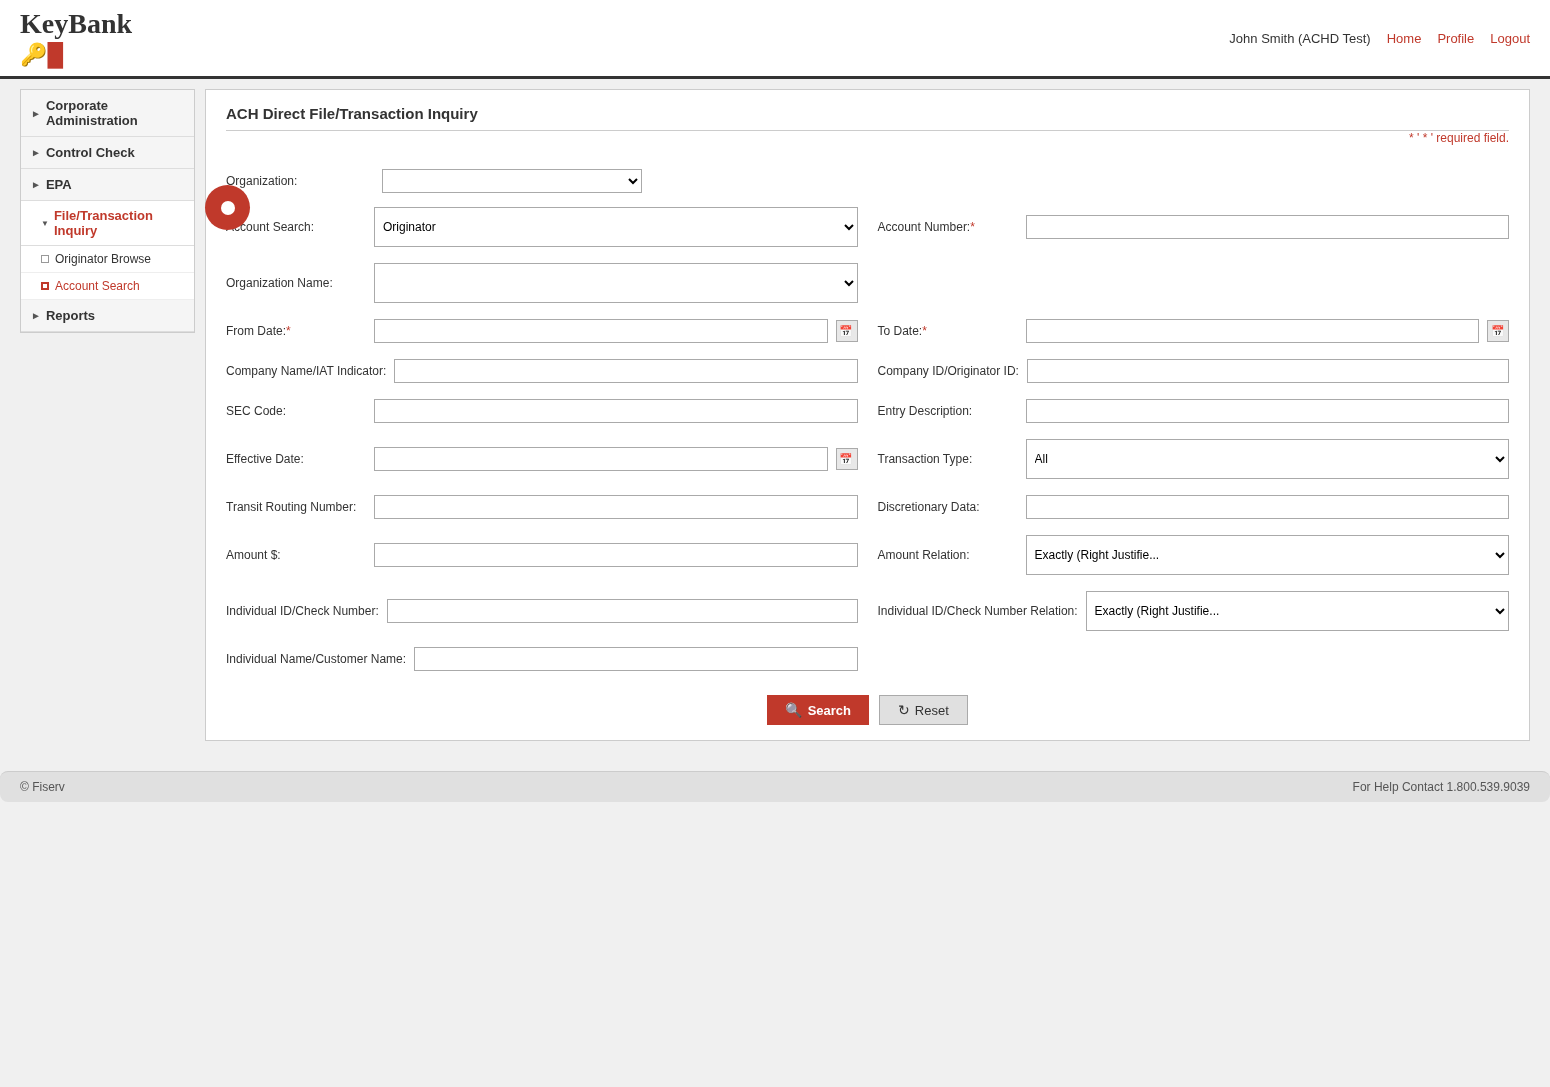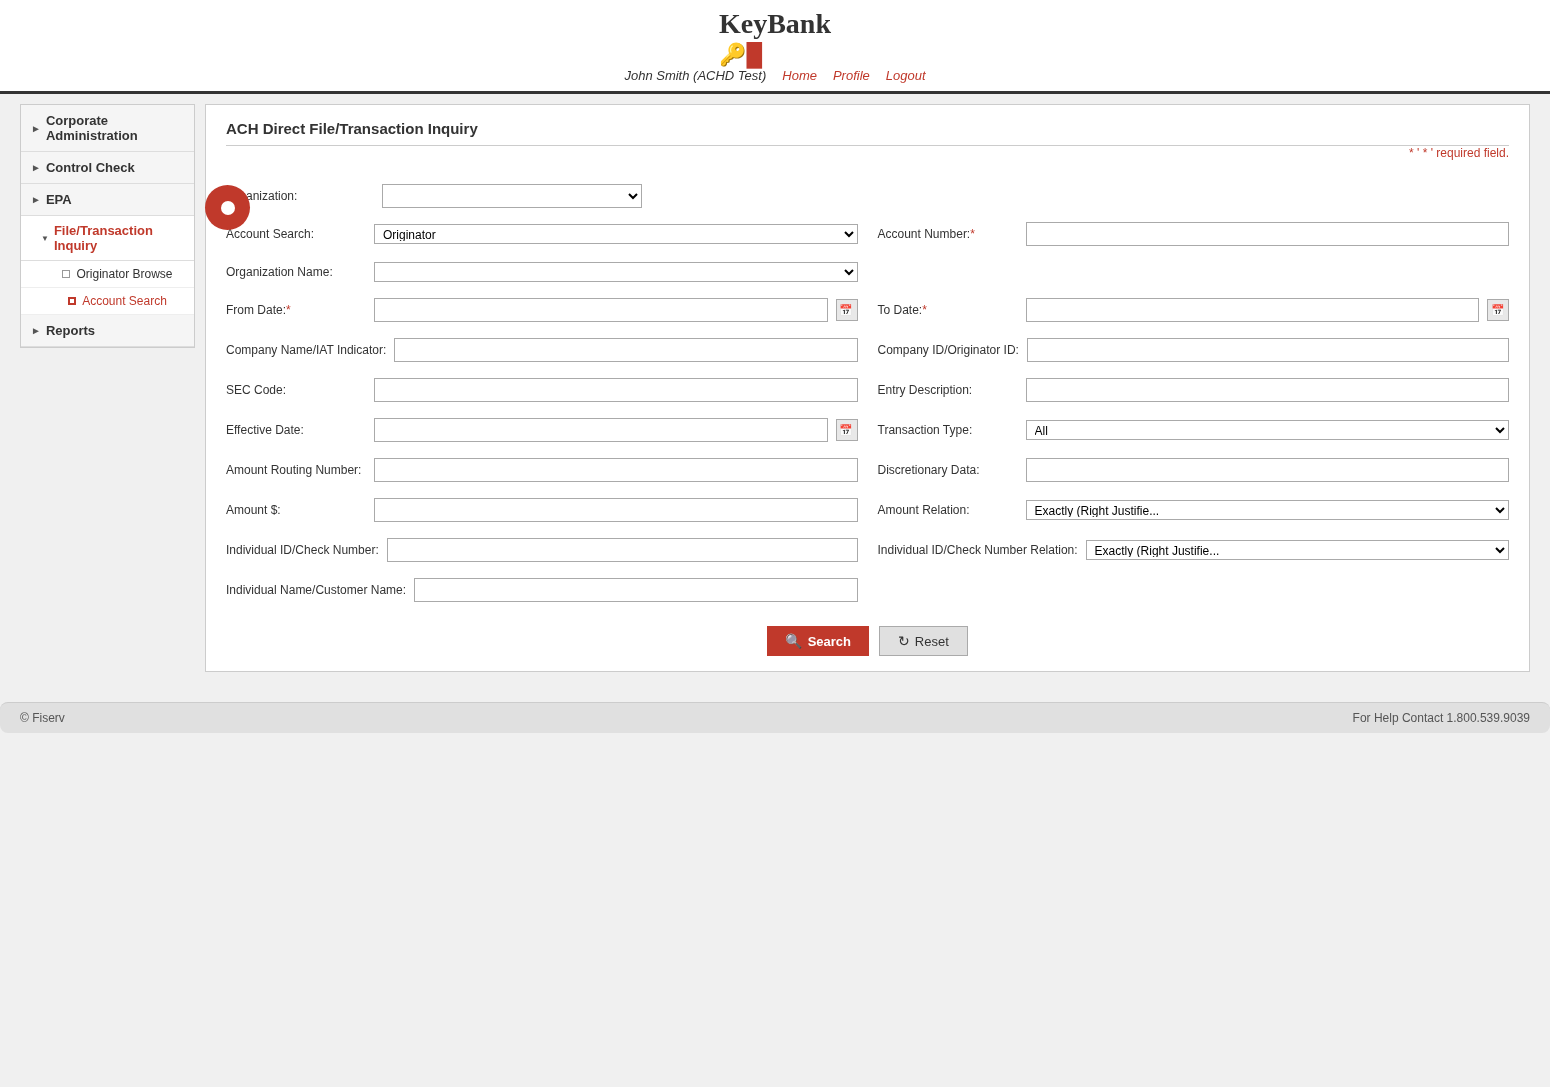--- a/index.html
+++ b/index.html
@@ -6,21 +6,20 @@
     body { font-family: Arial, sans-serif; font-size: 13px; background: #f0f0f0; color: #333; }
 
     
     #header {
       background: #fff;
       border-bottom: 3px solid #333;
       padding: 8px 20px;
       display: flex;
       align-items: center;
       justify-content: space-between;
-      flex-direction: column;
     }
     #logo-area {
       display: flex;
       flex-direction: column;
       align-items: flex-start;
     }
     #logo-text {
       font-size: 28px;
       font-weight: bold;
       color: #333;
@@ -29,21 +28,20 @@
     #logo-icon {
       color: #c0392b;
       font-size: 22px;
       margin-top: 2px;
     }
     #user-nav {
       display: flex;
       align-items: center;
       gap: 16px;
       font-size: 13px;
-      font-style: italic;
     }
     #user-info { color: #333; }
     #nav-home { color: #c0392b; text-decoration: none; cursor: pointer; }
     #nav-profile { color: #c0392b; text-decoration: none; cursor: pointer; }
     #nav-logout { color: #c0392b; text-decoration: none; cursor: pointer; }
 
     
     #main-layout {
       display: flex;
       align-items: flex-start;
@@ -78,30 +76,29 @@
       display: flex;
       align-items: center;
       gap: 5px;
       background: #fff;
       font-size: 13px;
       color: #c0392b;
       font-weight: bold;
     }
     .sidebar-sub-item .bullet { font-size: 8px; color: #555; }
     .sidebar-sub-sub-item {
-      padding: 6px 10px 6px 30px;
+      padding: 6px 10px 6px 20px;
       border-bottom: 1px solid #eee;
       cursor: pointer;
       display: flex;
       align-items: center;
       gap: 6px;
       background: #fff;
       font-size: 12px;
       color: #333;
-      justify-content: center;
     }
     .sidebar-sub-sub-item.active { color: #c0392b; }
     .sidebar-sub-sub-item .sq-bullet {
       width: 8px; height: 8px;
       border: 1px solid #999;
       display: inline-block;
       flex-shrink: 0;
     }
     .sidebar-sub-sub-item.active .sq-bullet {
       background: #fff;
@@ -177,21 +174,21 @@
       flex: 1;
       height: 24px;
       border: 1px solid #aaa;
       padding: 2px 5px;
       font-size: 12px;
       background: #fff;
       min-width: 0;
     }
     .form-select {
       flex: 1;
-      height: 20px;
+      height: 40px;
       border: 1px solid #aaa;
       padding: 2px 4px;
       font-size: 12px;
       background: #fff;
       min-width: 0;
     }
     .form-input-wide {
       width: 240px;
       height: 24px;
       border: 1px solid #aaa;
@@ -401,21 +398,21 @@
         </div>
 
         <div class="form-row">
           <span class="form-label">Transaction Type:</span>
           <select class="form-select">
             <option>All</option>
           </select>
         </div>
 
         <div class="form-row">
-          <span class="form-label">Amount Routing Number:</span>
+          <span class="form-label">Transit Routing Number:</span>
           <input type="text" class="form-input" style="">
         </div>
 
         <div class="form-row">
           <span class="form-label">Discretionary Data:</span>
           <input type="text" class="form-input" style="">
         </div>
 
         <div class="form-row">
           <span class="form-label">Amount $:</span>

